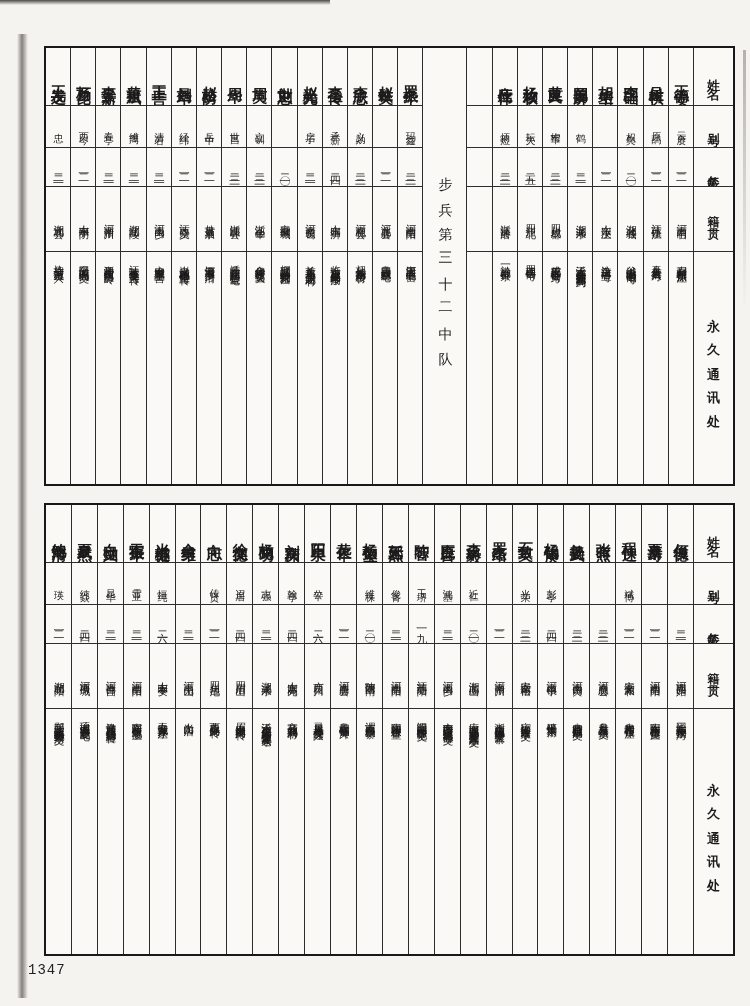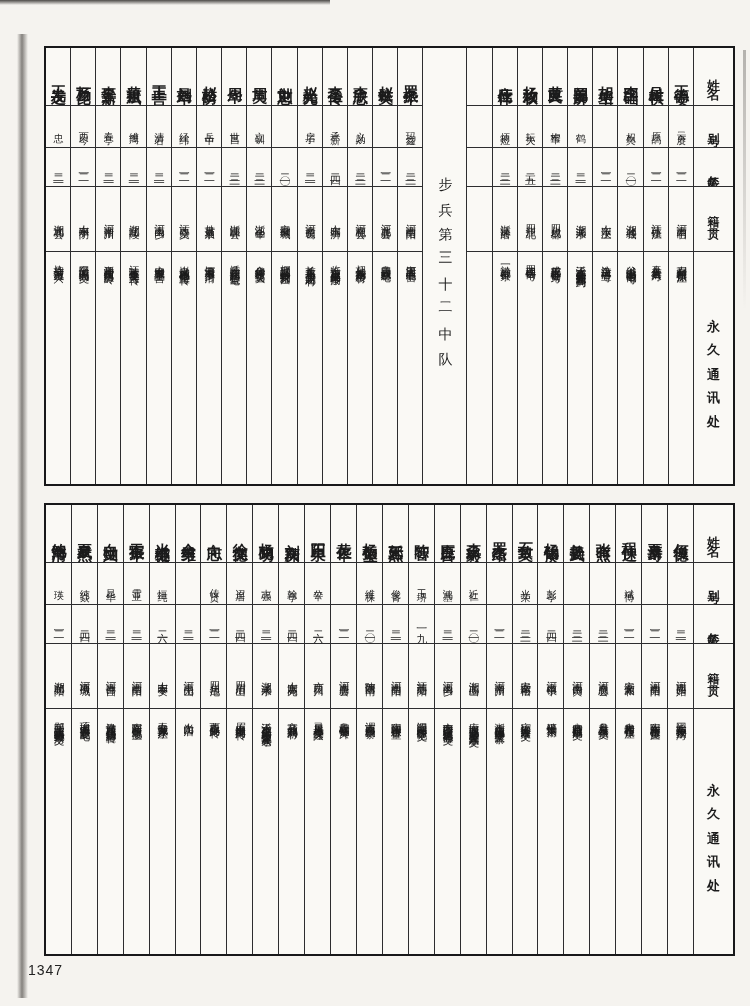--- a/index.html
+++ b/index.html
@@ -53,21 +53,21 @@
   .header-col .c-age .vtext{font-size:12px;letter-spacing:2px;}
   .header-col .c-native .vtext{font-size:12px;letter-spacing:13px;}
   .header-col .c-addr{align-items:center;padding-top:0;}
   .header-col .c-addr .vtext{font-size:13px;letter-spacing:24px;}
 
   .title-col .cell{border-bottom:none;align-items:flex-start;justify-content:center;}
   .title-col .vtext{font-size:14px;letter-spacing:25px;padding-top:118px;font-weight:normal;}
 
   .page-number{position:absolute;left:28px;top:962px;
     font-size:14px;letter-spacing:1px;color:#222;
-    font-family:Liberation Sans, sans-serif;}
+    font-family:Liberation Mono, monospace;}
 </style>
 </head>
 <body>
 
 <div class="scan">
   <div class="gutter"></div>
   <div class="top-edge"></div>
   <div class="right-edge"></div>
 
   <div class="rtable" id="table-top">

